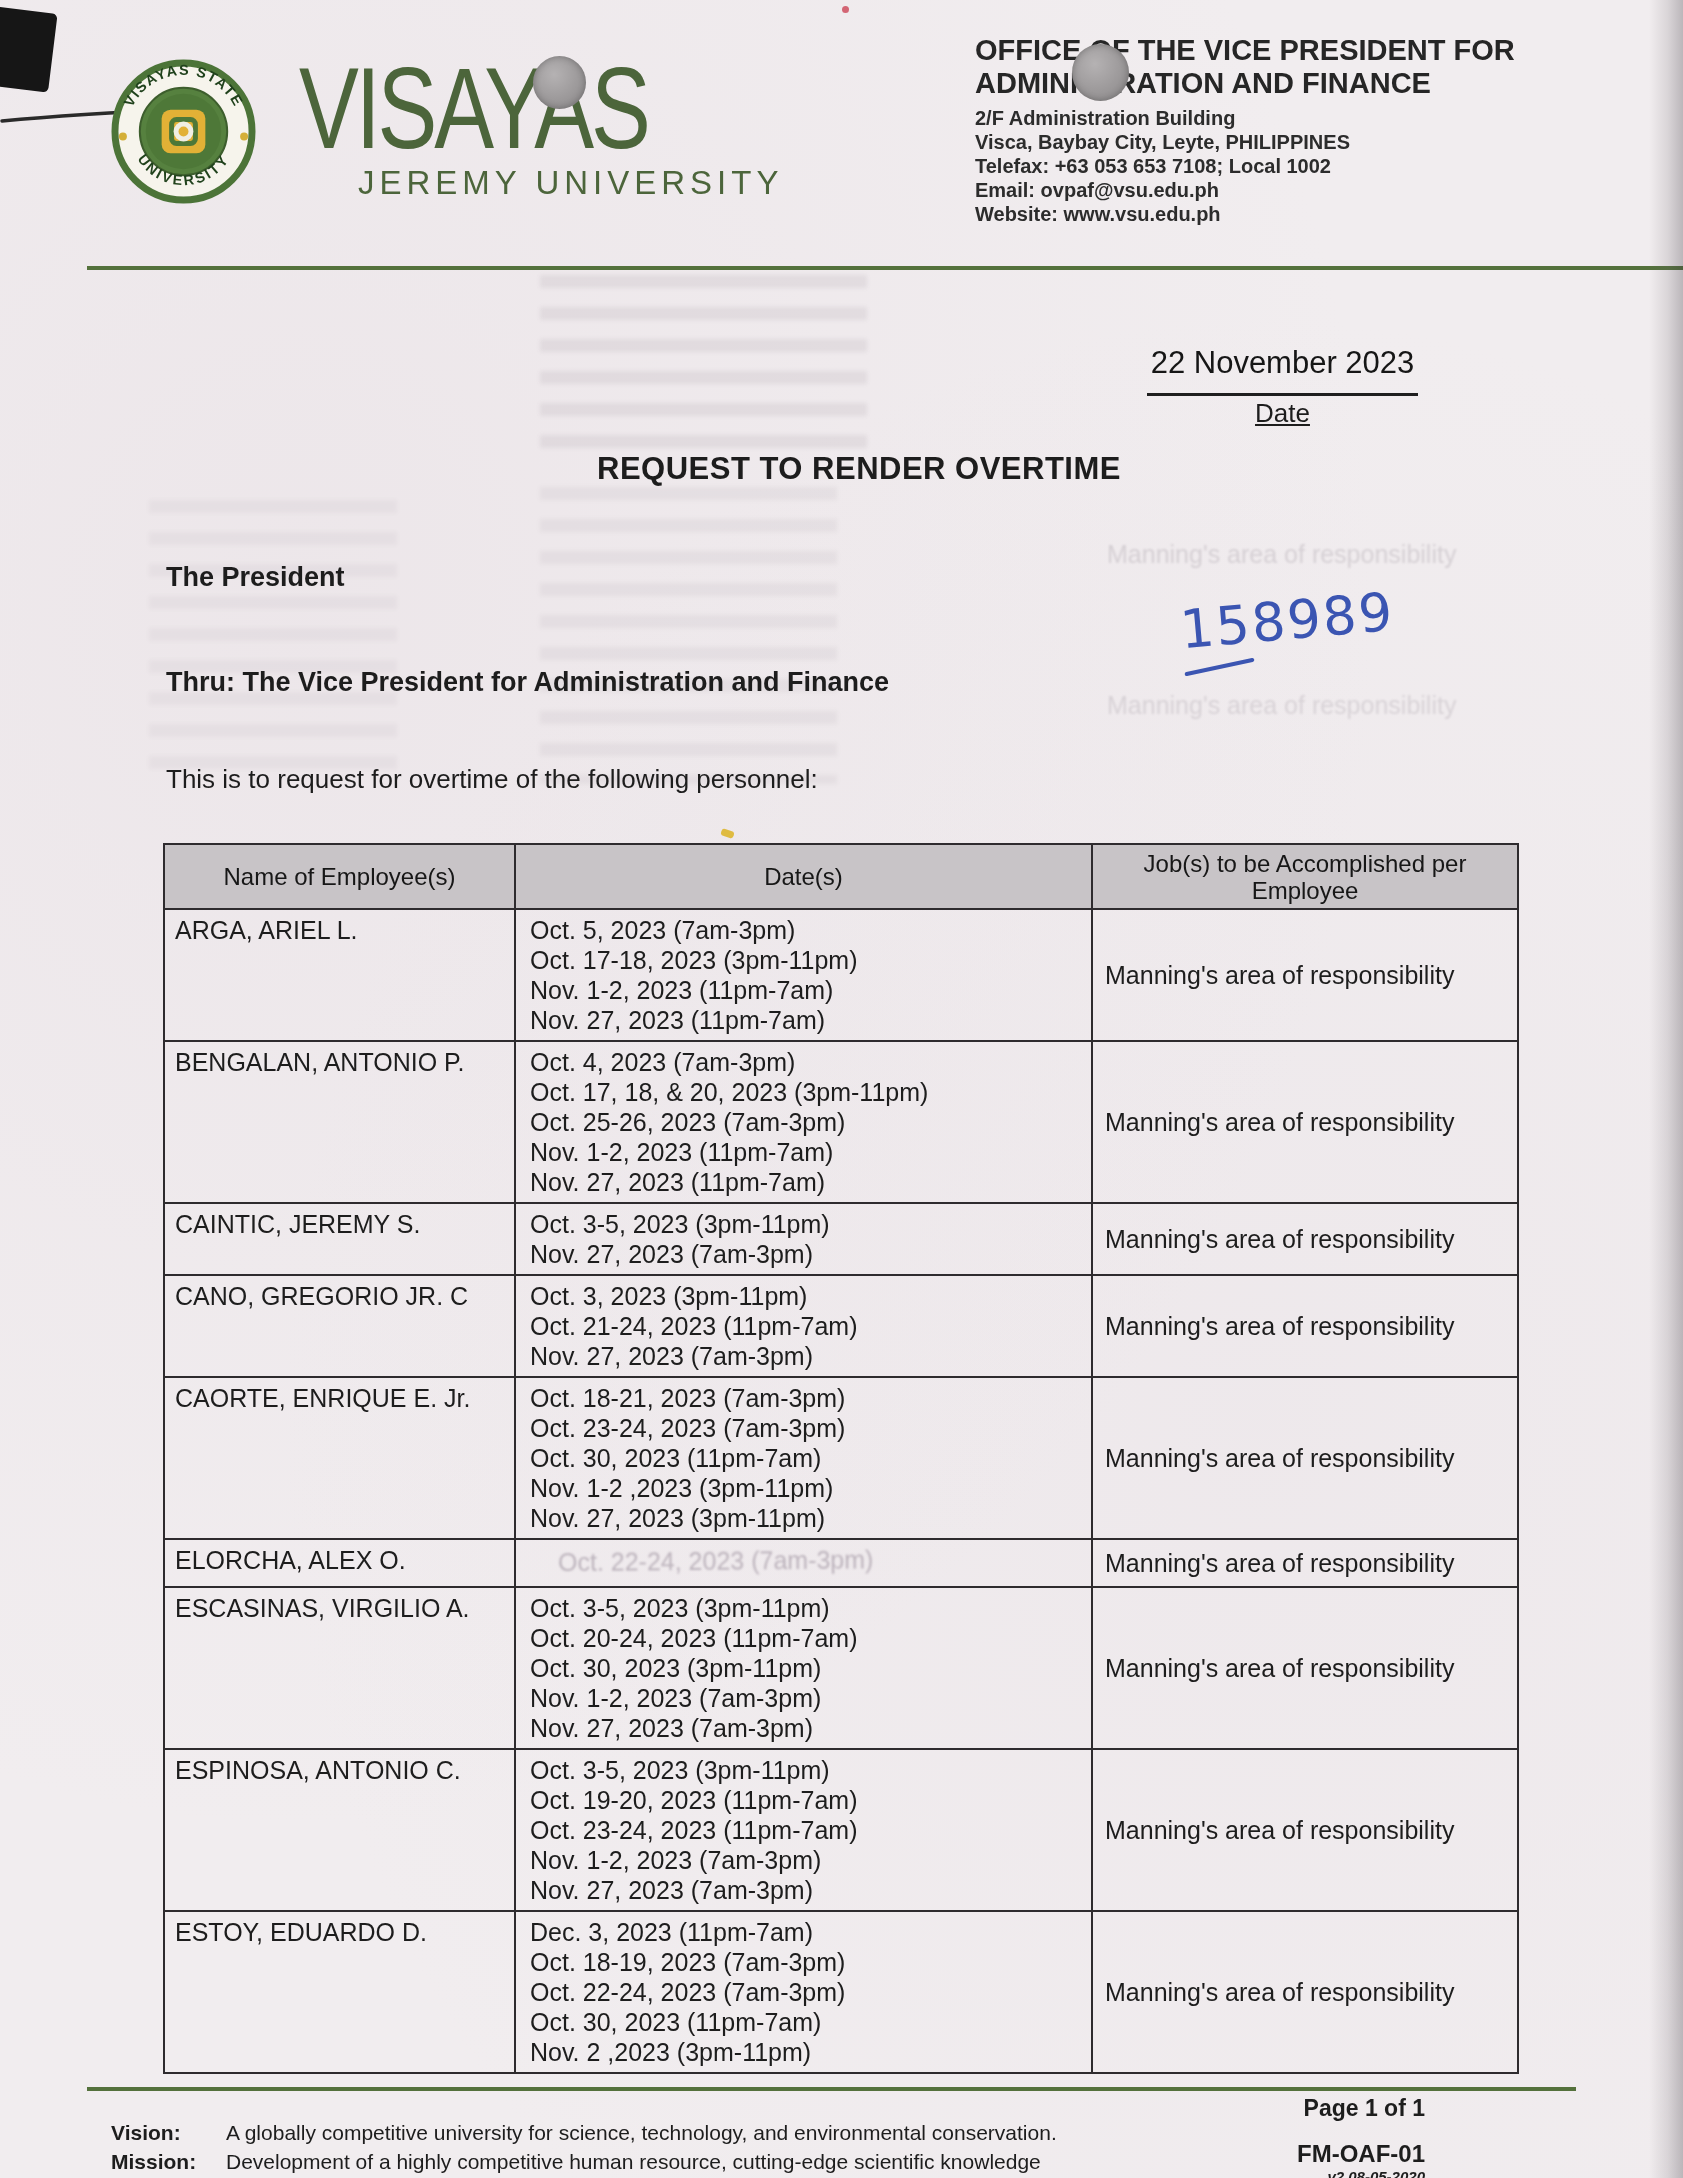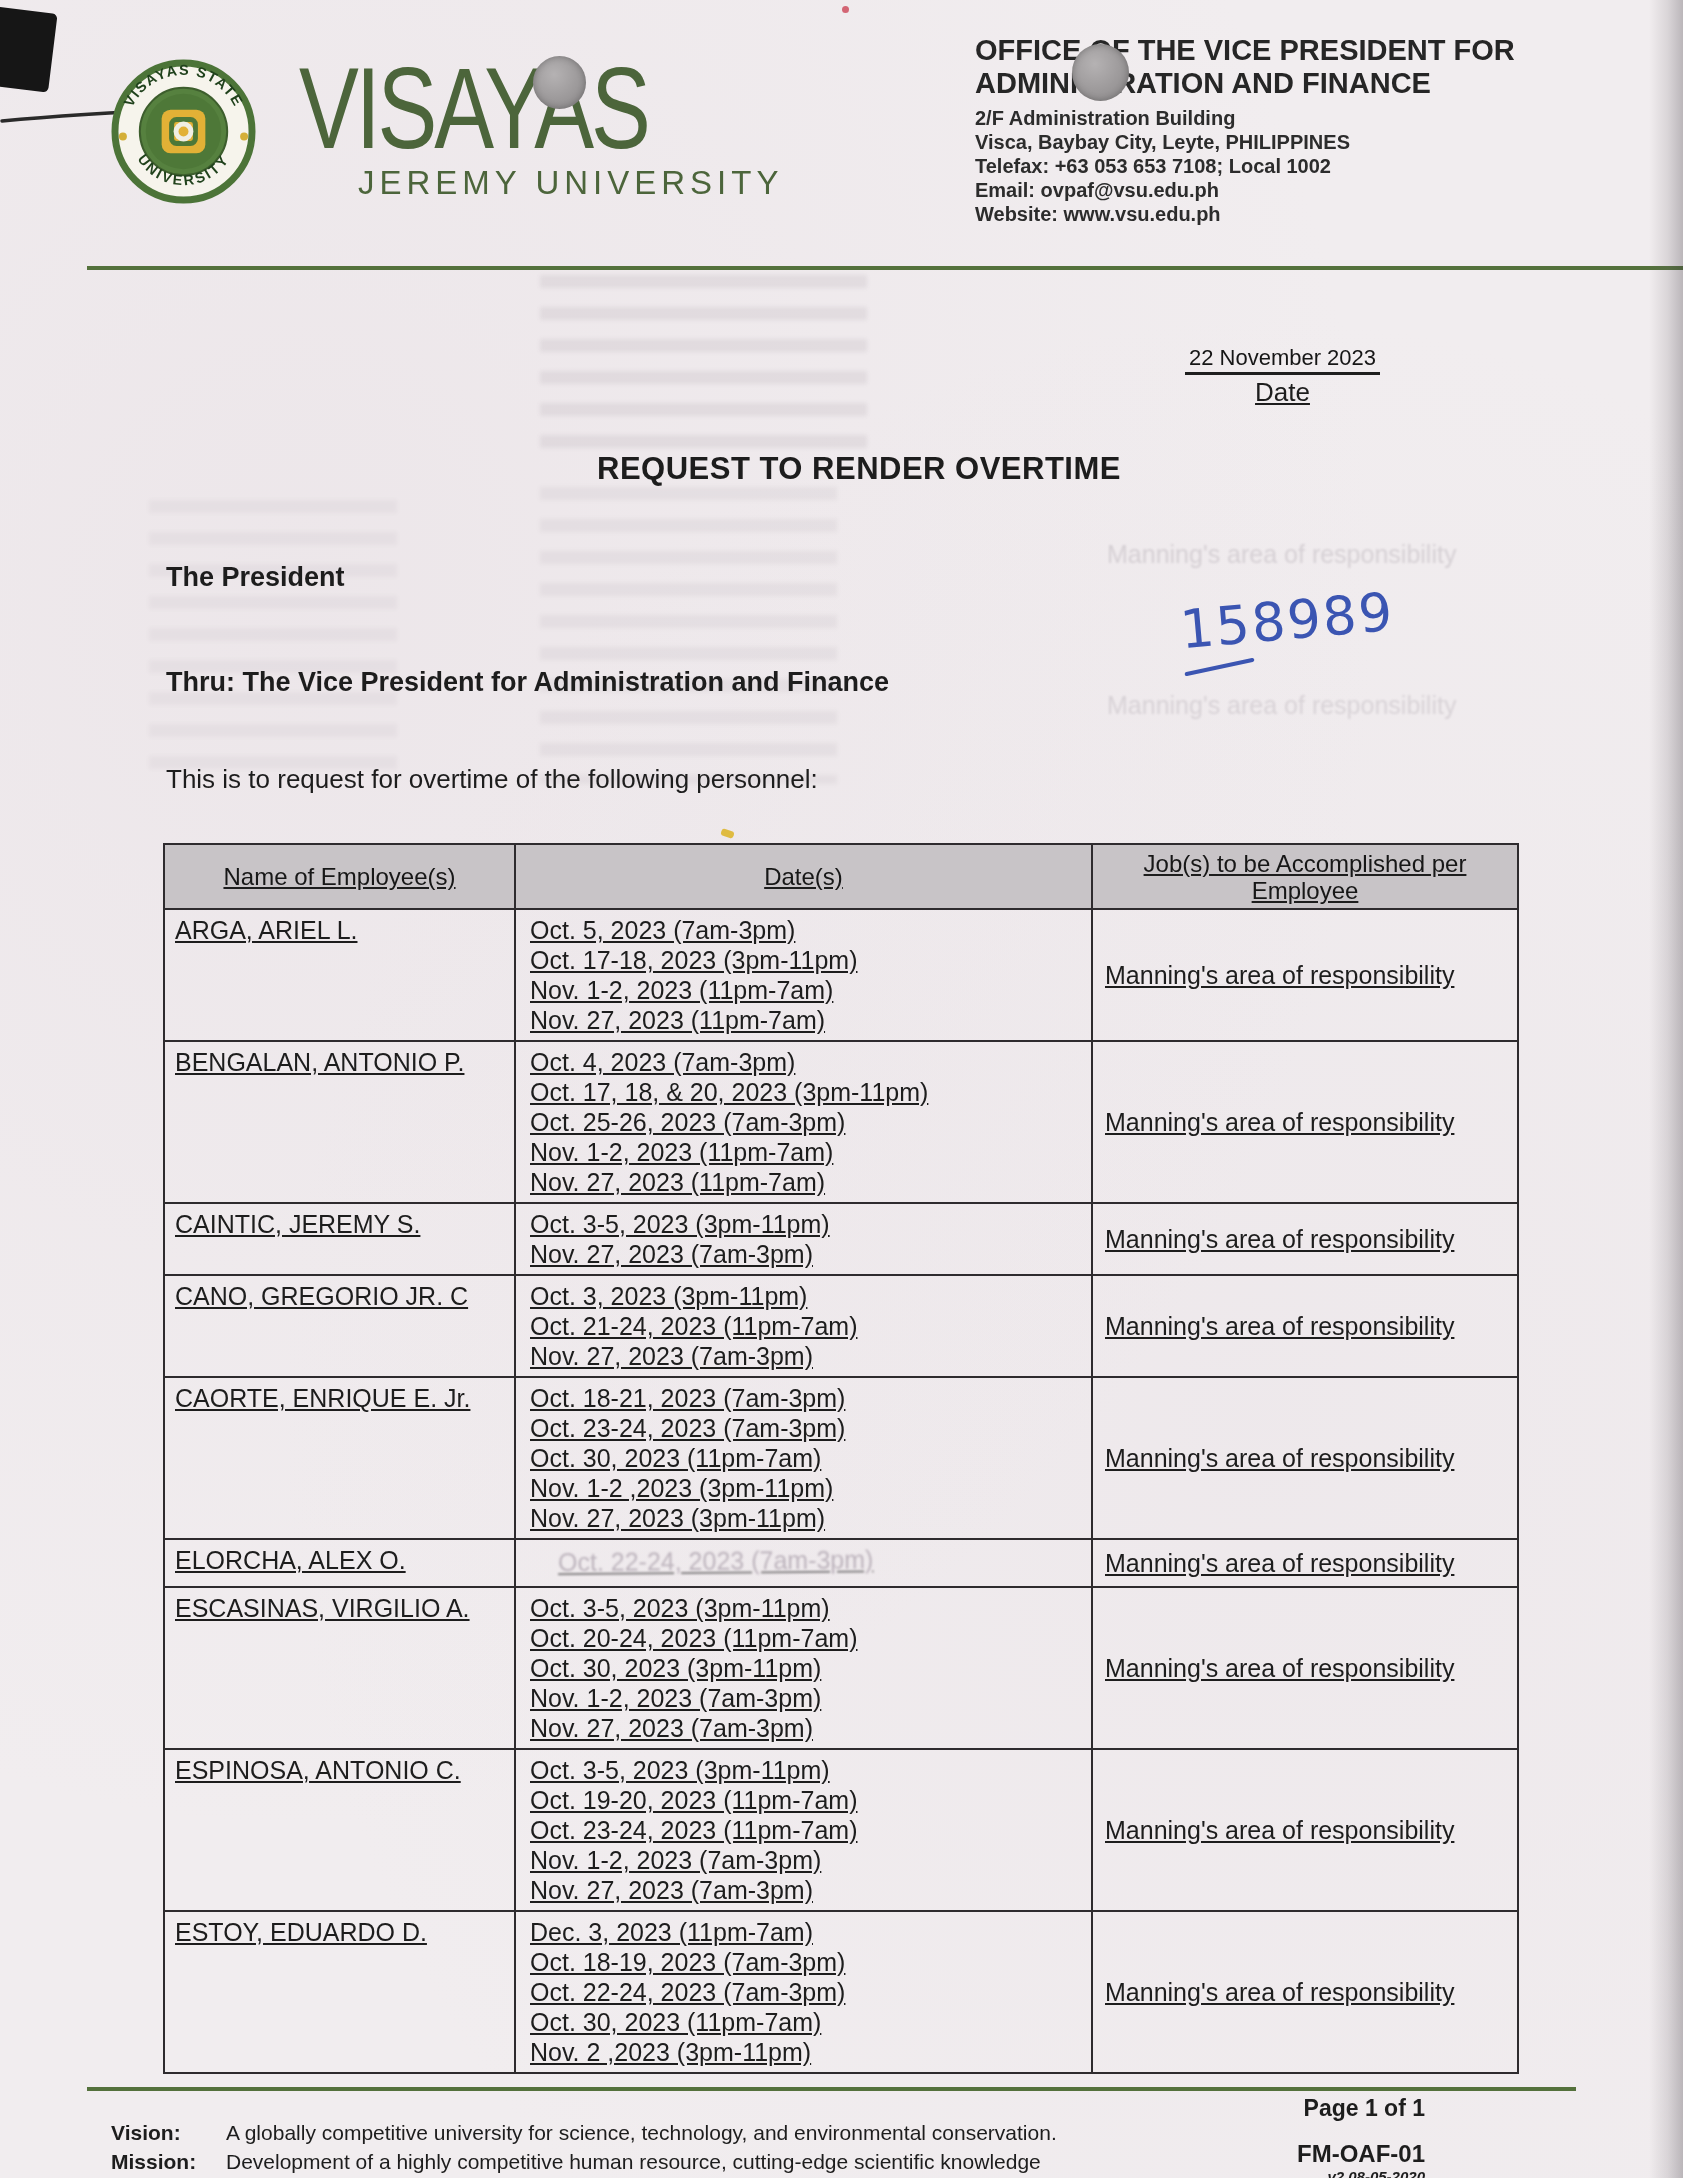--- a/index.html
+++ b/index.html
@@ -35,33 +35,33 @@
     transform:scaleX(.78);transform-origin:left top;white-space:nowrap;line-height:1;}
   .wordmark-sub{left:358px;top:164px;font-size:33px;font-weight:500;letter-spacing:5px;color:#4c653b;white-space:nowrap;}
   .office-block{left:975px;top:34px;width:594px;}
   .office-name{font-size:29px;font-weight:700;color:#262626;line-height:33px;white-space:nowrap;}
   .office-addr{margin-top:6px;}
   .addr-line{font-size:20px;font-weight:700;color:#2c2c2c;line-height:24px;white-space:nowrap;}
   .rule-green{left:87px;top:266px;width:1596px;height:4px;background:#54713c;}
 
   
   .date-block{left:1124px;top:345px;width:317px;text-align:center;}
-  .date-value{display:inline-block;font-size:22px;color:#161616;border-bottom:3px solid #1f1f1f;padding:0 4px 1px;white-space:nowrap;}
+  .date-value{display:inline-block;font-size:31px;color:#161616;border-bottom:3px solid #1f1f1f;padding:0 4px 12px;white-space:nowrap;}
   .date-label{font-size:26px;margin-top:2px;text-decoration:underline;}
   .doc-title{left:198px;top:451px;width:1322px;text-align:center;font-size:31px;font-weight:700;letter-spacing:0.5px;}
   .addressee{left:166px;top:562px;font-size:27px;font-weight:700;}
   .thru{left:166px;top:667px;font-size:27px;font-weight:700;}
   .intro{left:166px;top:764px;font-size:26px;}
   .hand{left:1180px;top:590px;font-size:53px;color:#3b55b2;font-family:"DejaVu Sans",sans-serif;
     transform:rotate(-5deg);letter-spacing:2px;font-weight:500;white-space:nowrap;}
   .hand-underline{left:1184px;top:665px;width:71px;height:4px;background:#3b55b2;transform:rotate(-12deg);border-radius:2px;}
 
   
   .ot-wrap{left:163px;top:843px;}
-  table.ot{border-collapse:collapse;table-layout:fixed;width:1354px;background:transparent;text-decoration:underline;}
+  table.ot{border-collapse:collapse;table-layout:fixed;width:1354px;background:transparent;}
   table.ot th, table.ot td{border:2px solid #2e2b2e;}
   table.ot thead tr{height:65px;}
   table.ot th{background:#c8c4c7;font-weight:400;font-size:24px;line-height:27px;text-align:center;padding:2px 10px;color:#171717;}
   td.col-name{vertical-align:top;padding:5px 6px 5px 10px;font-size:25px;line-height:30px;}
   td.col-dates{vertical-align:top;padding:5px 6px 5px 14px;font-size:25px;line-height:30px;position:relative;}
   td.col-job{vertical-align:middle;text-align:left;font-size:25px;padding:0 12px;line-height:29px;}
   .date-line{white-space:nowrap;}
   .ghost-date{color:#8a7d8c;opacity:.5;filter:blur(1px);transform:rotate(-.5deg);white-space:nowrap;padding-left:28px;min-height:36px;}
 
   

